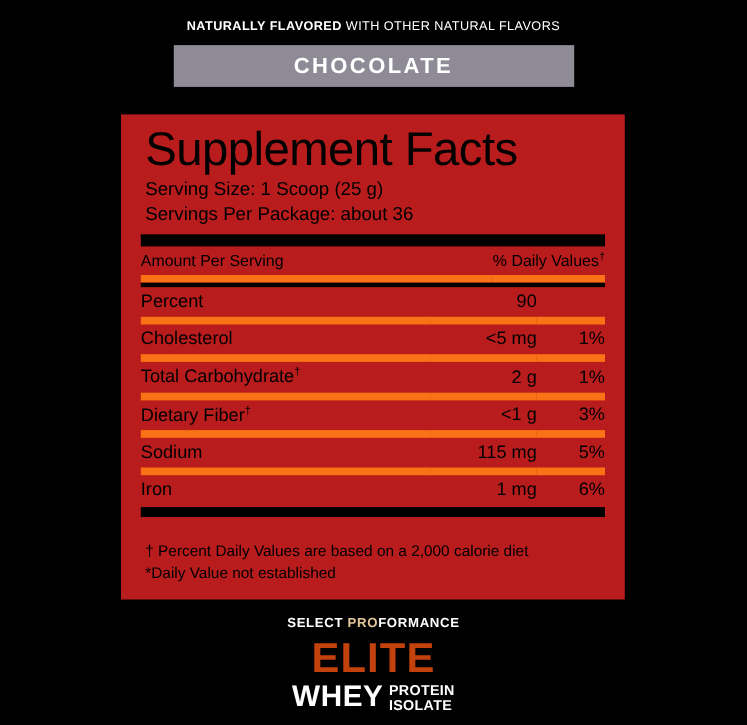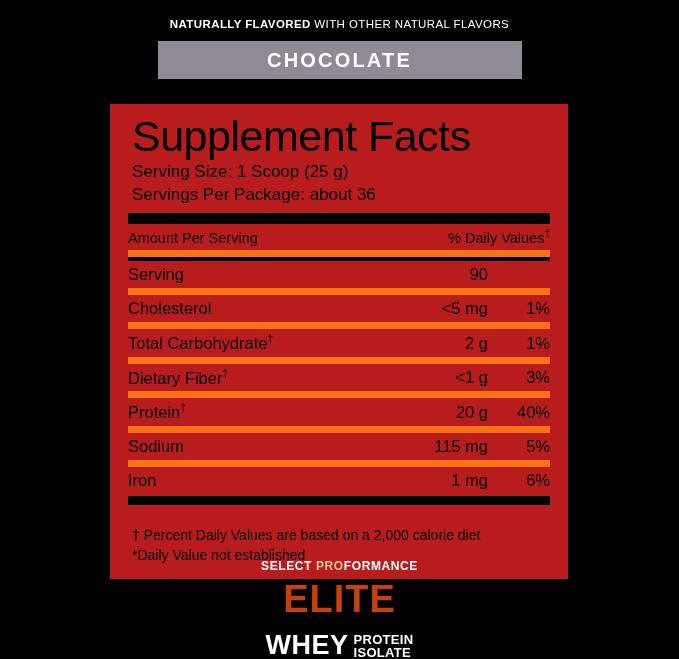--- a/index.html
+++ b/index.html
@@ -156,21 +156,21 @@
   }
   .brand-elite {
     font-size: 38px;
     font-weight: 700;
     letter-spacing: 1px;
     color: #c2410c;
     line-height: 1.0;
     margin-top: 7px;
   }
   .brand-bottom {
-    margin-top: 14px;
+    margin-top: 2px;
     display: flex;
     align-items: center;
     justify-content: center;
     gap: 5px;
   }
   .brand-whey {
     font-size: 27px;
     font-weight: 700;
     color: #ffffff;
     letter-spacing: 0.5px;
@@ -215,43 +215,38 @@
         <td class="dv"><span>% Daily Values</span><span class="sup">†</span></td>
       </tr>
     </tbody>
   </table>
 
   <div class="rule-med"></div>
 
   <table class="facts">
     <tbody>
       <tr>
-        <td class="name">Serving</td>
+        <td class="name">Percent</td>
         <td class="amount">90</td>
         <td class="dv"></td>
       </tr>
       <tr>
         <td class="name">Cholesterol</td>
         <td class="amount">&lt;5 mg</td>
         <td class="dv">1%</td>
       </tr>
       <tr>
         <td class="name"><span>Total Carbohydrate</span><span class="sup">†</span></td>
         <td class="amount">2 g</td>
         <td class="dv">1%</td>
       </tr>
       <tr>
         <td class="name indent"><span>Dietary Fiber</span><span class="sup">†</span></td>
         <td class="amount">&lt;1 g</td>
         <td class="dv">3%</td>
-      </tr>
-      <tr>
-        <td class="name"><span>Protein</span><span class="sup">†</span></td>
-        <td class="amount">20 g</td>
-        <td class="dv">40%</td>
       </tr>
       <tr>
         <td class="name">Sodium</td>
         <td class="amount">115 mg</td>
         <td class="dv">5%</td>
       </tr>
       <tr class="no-rule">
         <td class="name">Iron</td>
         <td class="amount">1 mg</td>
         <td class="dv">6%</td>

